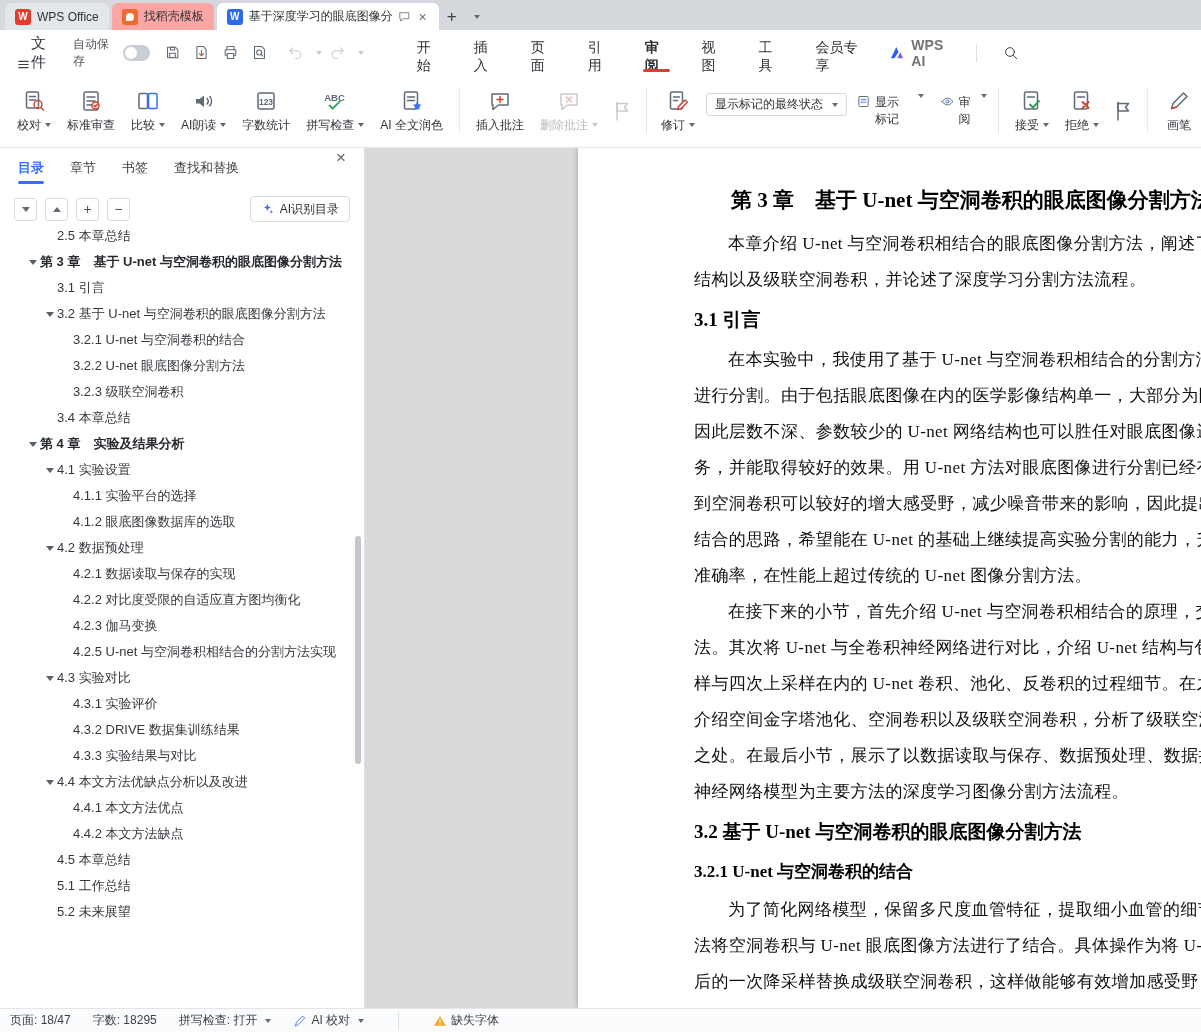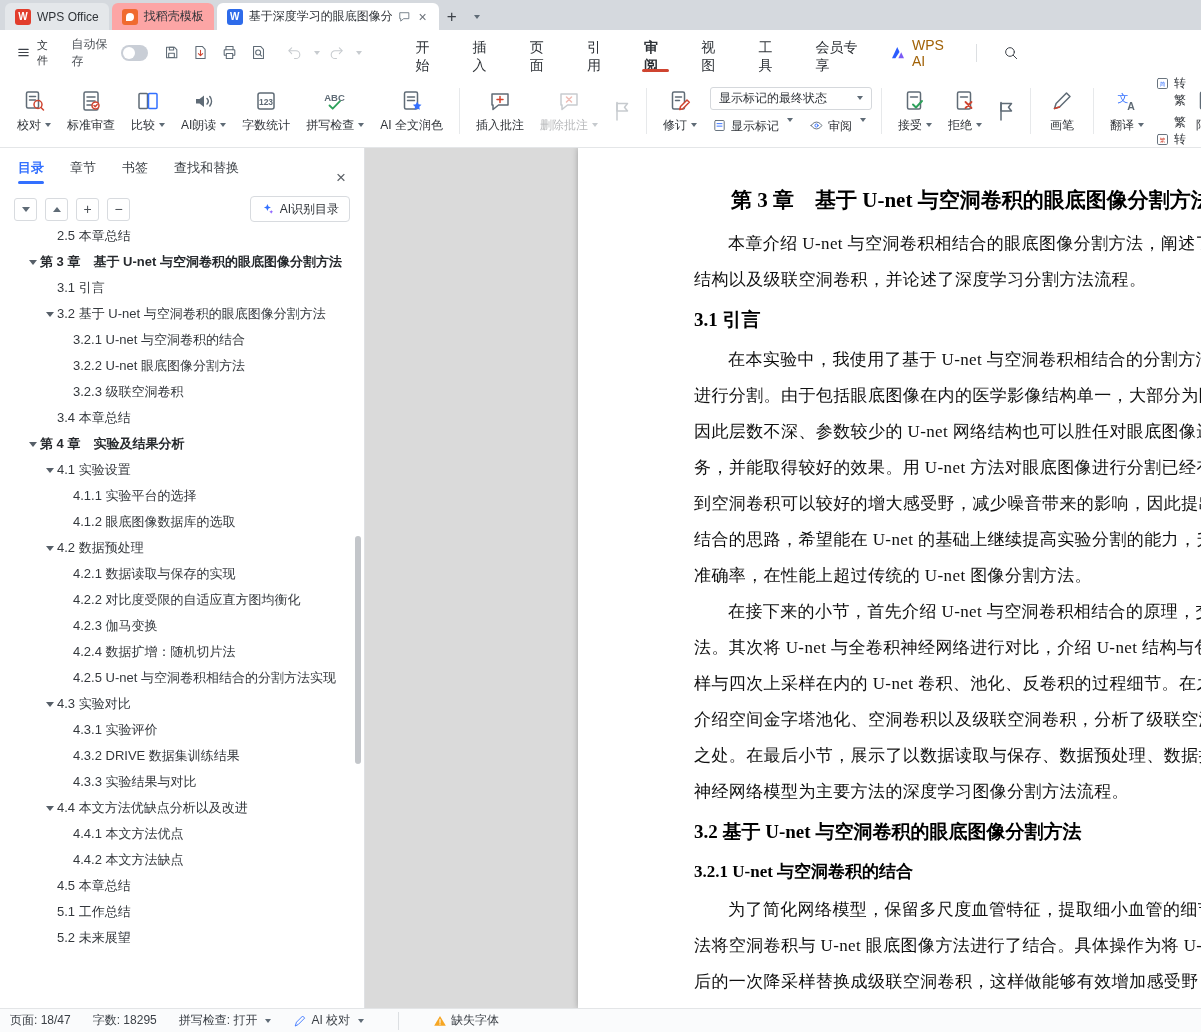--- a/index.html
+++ b/index.html
@@ -20,64 +20,64 @@
 .logo.orange::after{content:"";width:8px;height:8px;border-radius:50% 50% 50% 0;background:#fff;display:block}
 .tab-title{white-space:nowrap;overflow:hidden;flex:1}
 .tab-mini{color:#8a9097;display:flex;align-items:center}
 .tab-mini svg{width:13px;height:13px}
 .tab-x{color:#6c727a;font-size:14px;padding:0 2px}
 .tb-plus{width:26px;height:27px;display:flex;align-items:center;justify-content:center;color:#3c4148;font-size:17px}
 .tb-drop{width:20px;height:27px;display:flex;align-items:center;justify-content:center}
 
 
 .menubar{height:45px;display:flex;align-items:center;padding:0 14px 0 10px;gap:10px;flex:none;background:#fff;padding-right:178px}
-.file-menu{display:flex;align-items:center;gap:6px;font-size:11px;color:#2f3338;padding:4px 6px;cursor:pointer}
+.file-menu{display:flex;align-items:flex-end;font-size:15px;color:#2f3338;padding:4px 6px;cursor:pointer}
 .file-menu svg{width:15px;height:15px}
 .autosave{display:flex;align-items:center;gap:6px;font-size:12px;color:#50555b}
 .toggle{width:30px;height:16px;border-radius:8px;background:#c9ced6;position:relative;cursor:pointer}
 .toggle::after{content:"";position:absolute;left:2px;top:2px;width:12px;height:12px;border-radius:50%;background:#fff}
 .qicons{display:flex;align-items:center;gap:3px}
 .qbtn{width:26px;height:26px;display:flex;align-items:center;justify-content:center;border-radius:4px;cursor:pointer}
 .qbtn svg{width:17px;height:17px}
 .qbtn.dim{opacity:.35}
 .qcaret{margin-left:-2px}
 .menu-tabs{display:flex;align-items:flex-end;height:45px;margin-left:26px}
 .menu-tab{padding:0 17px;display:flex;align-items:center;font-size:14px;color:#2f3338;position:relative;cursor:pointer}
 .menu-tab.active{font-weight:bold}
 .menu-tab.active::after{content:"";position:absolute;left:15px;right:15px;bottom:3px;height:3px;background:#cf4430;border-radius:2px}
-.wpsai{display:flex;align-items:center;gap:5px;font-size:14px;font-weight:normal;color:#a16207;margin-left:auto;cursor:pointer}
+.wpsai{display:flex;align-items:center;gap:5px;font-size:14px;font-weight:bold;color:#737373;margin-left:auto;cursor:pointer}
 .wpsai svg{width:18px;height:18px}
 .vdiv{width:1px;height:18px;background:#dcdfe2;margin:0 12px}
 .search-btn svg{width:16px;height:16px}
 
 
 .ribbon{height:73px;border-bottom:1px solid #e4e6e8;display:flex;align-items:center;padding:0 10px;flex:none;background:#fff;overflow:hidden}
 .rgroup{display:flex;align-items:center;gap:2px}
 .rsep{width:1px;height:46px;background:#e7e9eb;margin:0 9px;flex:none}
 .rbtn{display:flex;flex-direction:column;align-items:center;justify-content:center;gap:4px;padding:4px 7px;border-radius:4px;min-width:44px;height:60px;cursor:pointer}
 .rbtn.disabled{opacity:.35;cursor:default}
 .rbtn.icononly{min-width:26px;padding:4px 3px}
 .ric svg{width:24px;height:24px;display:block}
 .rlabel{font-size:12px;color:#2f3338;white-space:nowrap;display:flex;align-items:center}
 .caret{display:inline-block;width:0;height:0;border-left:3.5px solid transparent;border-right:3.5px solid transparent;border-top:4px solid #5f6b76;margin-left:4px}
 .revise-cluster{display:flex;align-items:center}
-.revise-col{display:flex;flex-direction:column;gap:7px;margin-left:6px}
+.revise-col{display:flex;gap:7px;margin-left:6px}
 .combo{width:162px;height:23px;border:1px solid #d5d8dc;border-radius:3px;display:flex;align-items:center;justify-content:space-between;padding:0 8px;font-size:12px;color:#2f3338;background:#fff;cursor:pointer}
 .small-row{display:flex;gap:12px}
 .sbtn{display:flex;align-items:flex-start;gap:4px;font-size:12px;color:#2f3338;padding:1px 2px;border-radius:3px;cursor:pointer}
 .sic svg{width:15px;height:15px;display:block}
 .convert-stack{display:flex;flex-direction:column;gap:5px;margin-left:4px}
 .cvt{display:flex;align-items:center;gap:4px;font-size:12px;color:#2f3338;cursor:pointer}
 .cvt svg{width:15px;height:15px}
 .restrict{margin-left:auto;margin-right:-30px}
 
 
 .main{flex:1;display:flex;min-height:0;overflow:hidden}
 .sidebar{width:365px;flex:none;background:#fff;border-right:1px solid #dfe1e4;display:flex;flex-direction:column;position:relative;overflow:hidden}
-.side-tabs{height:40px;display:flex;align-items:flex-end;padding:0 18px;flex:none}
+.side-tabs{height:40px;display:flex;align-items:flex-start;padding:0 18px;flex:none}
 .side-tab-list{display:flex;gap:26px;height:40px}
 .side-tab{font-size:13px;color:#3a3f44;position:relative;height:40px;display:flex;align-items:center;cursor:pointer}
 .side-tab.active{color:#3370ff;font-weight:bold}
 .side-tab.active::after{content:"";position:absolute;bottom:4px;left:0;right:0;height:3px;background:#3370ff;border-radius:2px}
 .side-close{margin-left:auto;font-size:17px;color:#5c6167;cursor:pointer}
 .side-toolbar{height:42px;display:flex;align-items:center;gap:8px;padding:0 14px;flex:none}
 .tbtn{width:23px;height:23px;border:1px solid #d8dbdf;border-radius:3px;background:#fff;display:flex;align-items:center;justify-content:center;color:#4c5157;font-size:14px;cursor:pointer}
 .tri-down{width:0;height:0;border-left:4px solid transparent;border-right:4px solid transparent;border-top:5px solid #5f6b76}
 .tri-up{width:0;height:0;border-left:4px solid transparent;border-right:4px solid transparent;border-bottom:5px solid #5f6b76}
 .ai-toc-btn{margin-left:auto;height:26px;border:1px solid #d8dbdf;border-radius:4px;display:flex;align-items:center;gap:5px;padding:0 10px;font-size:12px;color:#2f3338;background:#fff;cursor:pointer}
@@ -599,24 +599,20 @@
             <span class="tri"></span>
             <span>4.2.1 数据读取与保存的实现</span>
           </div>
           <div class="toc-item lv2">
             <span class="tri"></span>
             <span>4.2.2 对比度受限的自适应直方图均衡化</span>
           </div>
           <div class="toc-item lv2">
             <span class="tri"></span>
             <span>4.2.3 伽马变换</span>
-          </div>
-          <div class="toc-item lv2">
-            <span class="tri"></span>
-            <span>4.2.4 数据扩增：随机切片法</span>
           </div>
           <div class="toc-item lv2">
             <span class="tri"></span>
             <span>4.2.5 U-net 与空洞卷积相结合的分割方法实现</span>
           </div>
           <div class="toc-item lv1">
             <span class="tri">
               <i></i>
             </span>
             <span>4.3 实验对比</span>

